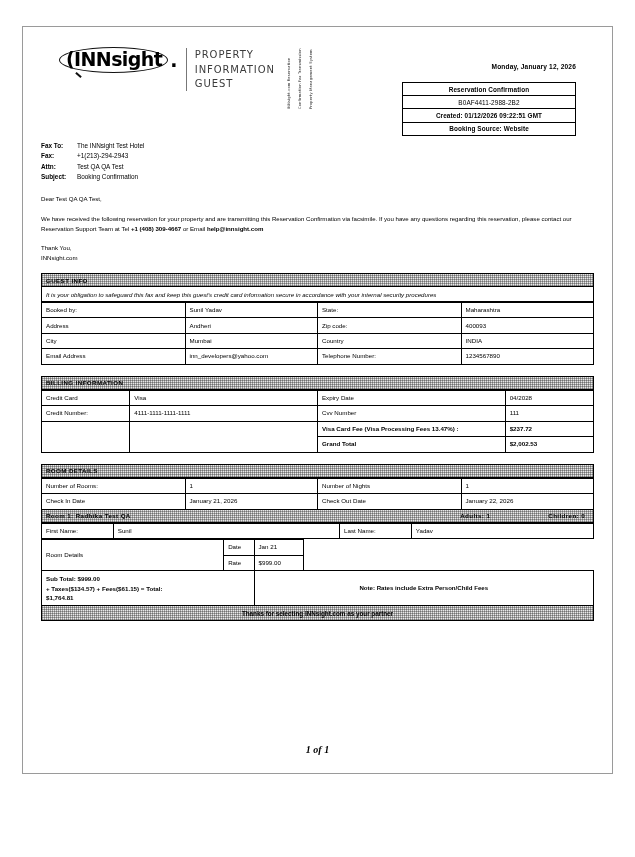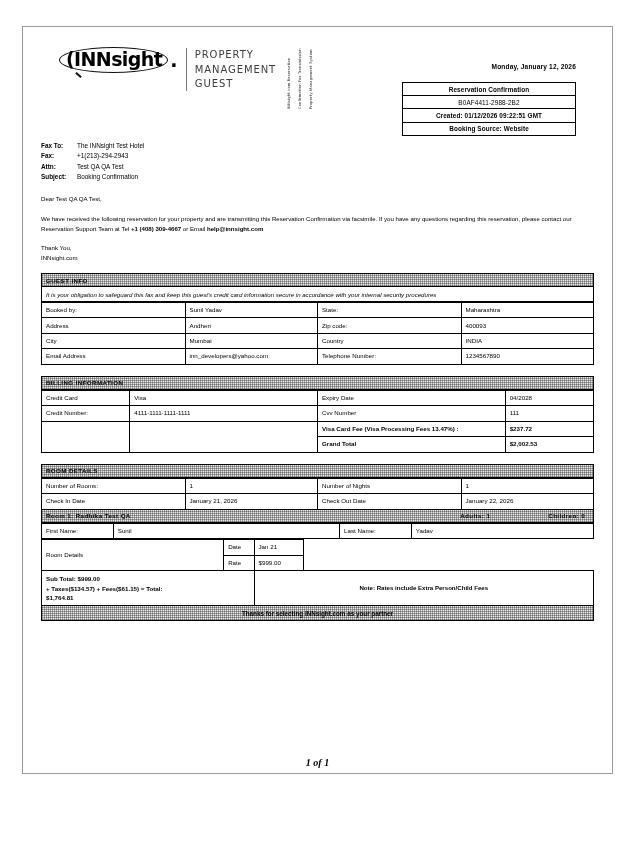--- a/index.html
+++ b/index.html
@@ -224,21 +224,21 @@
     background-color: #e8e8e8;
     background-image:
       repeating-linear-gradient(0deg, rgba(0,0,0,0.30) 0 1px, transparent 1px 2px),
       repeating-linear-gradient(90deg, rgba(0,0,0,0.30) 0 1px, transparent 1px 2px);
   }
 
   .pagenum {
     position: absolute;
     left: 0;
     right: 0;
-    bottom: 5px;
+    bottom: 18px;
     text-align: center;
     font-family: "Liberation Serif", serif;
     font-style: italic;
     font-weight: bold;
     font-size: 10px;
   }
 </style>
 </head>
 <body>
 
@@ -248,21 +248,21 @@
     <div class="hdr">
 
       <div class="logo-block">
         <div class="logo-mark">
           <span class="logo-oval"><span>(INN</span><span>sight</span></span>
           <span class="logo-dot">.</span>
         </div>
         <div class="logo-divider"></div>
         <div class="logo-words">
           <div>PROPERTY</div>
-          <div>MANAGEMENT</div>
+          <div>INFORMATION</div>
           <div>GUEST</div>
         </div>
       </div>
 
       <div class="vert-wrap">
         <div class="vert-txt">INNsight.com Reservation</div>
         <div class="vert-txt">Confirmation Fax Transmission</div>
         <div class="vert-txt">Property Management System</div>
       </div>
 

